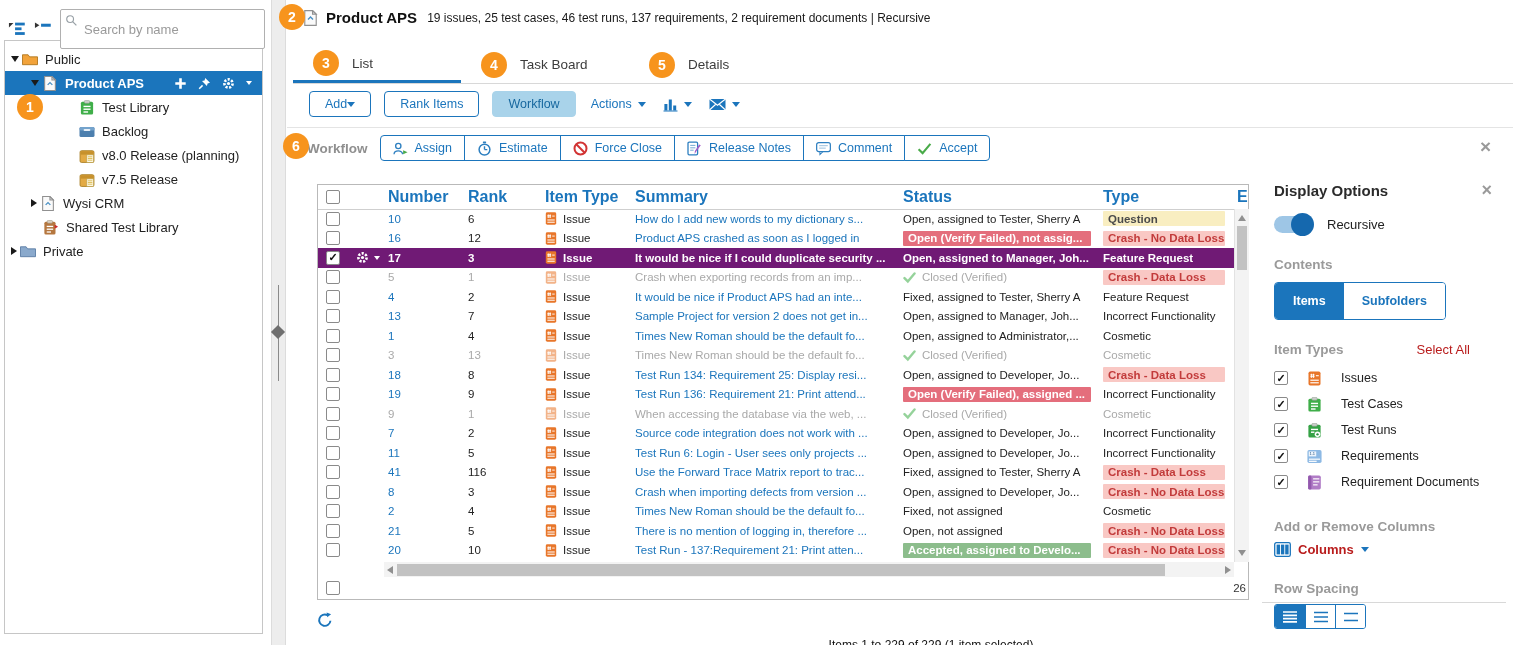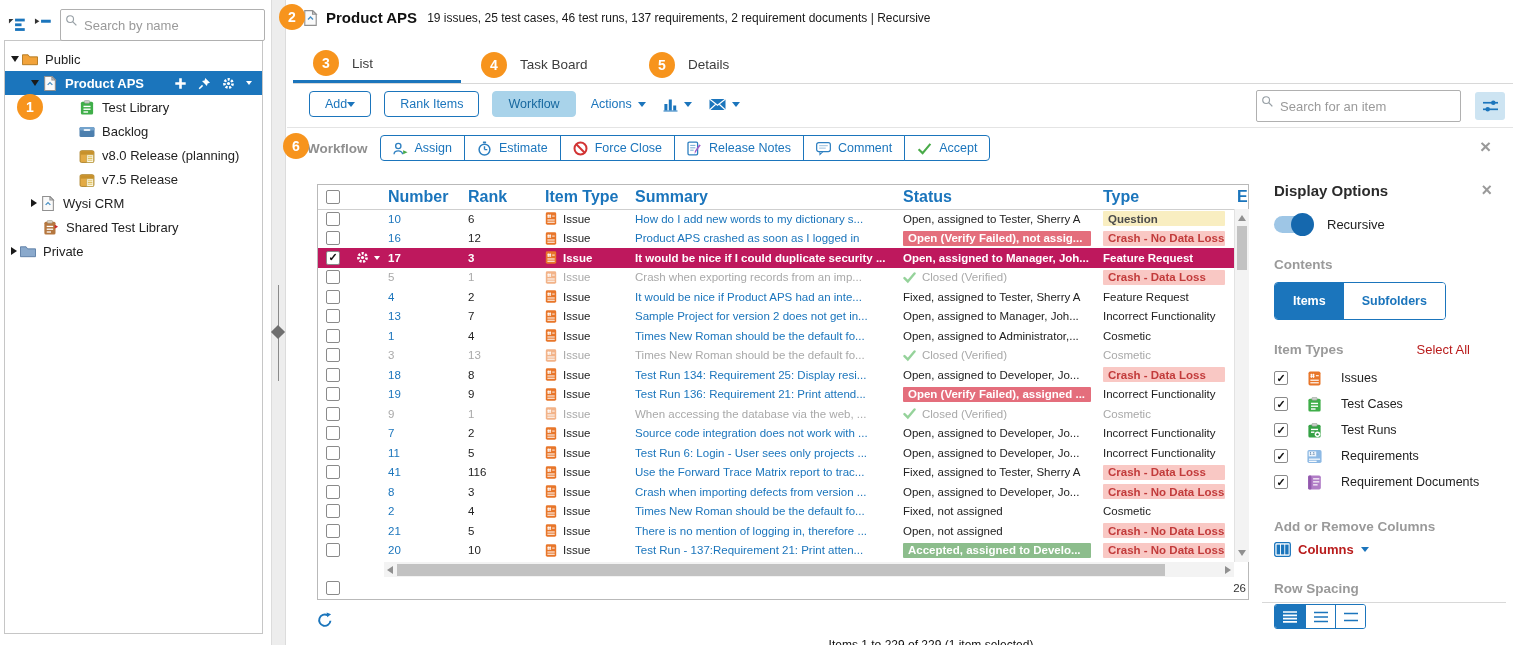--- a/index.html
+++ b/index.html
@@ -8,21 +8,21 @@
   .ic{display:inline-flex;width:14px;height:14px;flex:none;align-items:center;justify-content:center}
   .ic svg{width:100%;height:100%;display:block}
   .ic16{width:15px;height:16px}.ic15{width:15px;height:15px}.ic13{width:13px;height:13px}
   .icmail{width:17px;height:13px}.icissue{width:12px;height:13px}
   .treetool{width:18px;height:14px;cursor:pointer}
 
   
   .side-top{position:absolute;left:8px;top:9px;display:flex;align-items:center;gap:8px;z-index:2}
   .search-wrap{position:relative;display:inline-block}
   .search-wrap .ic{position:absolute;left:5px;top:5px;width:13px;height:13px}
-  input.search{width:205px;height:32px;border:1px solid #b0b0b0;border-radius:2px;box-sizing:border-box;
+  input.search{width:205px;height:40px;border:1px solid #b0b0b0;border-radius:2px;box-sizing:border-box;
        padding:0 4px 0 23px;font:13px "Liberation Sans",sans-serif;color:#333;outline:none}
   input.search::placeholder{color:#9a9a9a}
   .tree-panel{position:absolute;left:4px;top:40px;width:259px;height:594px;border:1px solid #c6c6c6;
        background:#fff;box-sizing:border-box;padding-top:6px}
   .tree-row{display:flex;align-items:center;height:24px;font-size:13px;cursor:pointer;white-space:nowrap}
   .tree-row .ic{width:16px;height:15px;margin:0 7px 0 3px}
   .tree-row.sel{background:#1b75bc;color:#fff;font-weight:bold}
   .tree-actions{margin-left:auto;display:flex;align-items:center;gap:11px;padding-right:10px}
   .tree-actions .ic{width:13px;height:13px;margin:0}
   .tri-d{width:0;height:0;border-left:4.5px solid transparent;border-right:4.5px solid transparent;border-top:6px solid #1a1a1a;flex:none}
@@ -83,21 +83,21 @@
   .gc{padding-left:6px;box-sizing:border-box;white-space:nowrap;overflow:hidden;height:100%;
        display:flex;align-items:center;gap:6px}
   .c-cb{width:64px;padding-left:8px}
   .c-num{width:80px}.c-rank{width:77px}.c-item{width:90px}.c-sum{width:268px}
   .c-status{width:200px}.c-type{width:134px}.c-es{flex:1}
   .tri-u{width:0;height:0;border-left:4px solid transparent;border-right:4px solid transparent;
        border-bottom:5px solid #6f6f6f;margin-left:4px;flex:none}
   .rows{position:absolute;top:24px;left:0;right:0;height:352px;overflow:hidden}
   .grow{display:flex;align-items:center;height:19.5px;cursor:pointer}
   .grow .num,.grow .sum{color:#1b75bc}
-  .grow.sel{background:#be185d;color:#fff;font-weight:bold}
+  .grow.sel{background:#701a75;color:#fff;font-weight:bold}
   .grow.sel .num,.grow.sel .sum{color:#fff}
   .grow.closed{color:#a9a9a9}
   .grow.closed .num,.grow.closed .sum{color:#a9a9a9}
   .grow.closed .ic{opacity:.55}
   .badge{flex:1;margin-right:6px;padding:1.5px 5px;font-weight:bold;white-space:nowrap;overflow:hidden;border-radius:1px}
   .badge.red{background:#e46e7c;color:#fff}
   .badge.green{background:#8cbd8c;color:#fff}
   .badge.pink{background:#f9c8c4;color:#c23b3b}
   .badge.yellow{background:#f9eec1;color:#4a4a4a}
   .status-closed{display:flex;align-items:center;gap:6px;color:#a9a9a9}
@@ -378,41 +378,20 @@
           <span class="caret"></span>
       </button>
       <button class="linkbtn">
         <span class="ic icmail">
             <svg viewBox="0 0 17 12">
               <rect x="0.5" y="0.5" width="16" height="11" rx="1" fill="#1b75bc"></rect>
               <path d="M0.5 0.5 L8.5 6.8 L16.5 0.5 M0.5 11.5 L6.5 6 M16.5 11.5 L10.5 6" fill="none" stroke="#fff" stroke-width="1.1"></path>
             </svg>
           </span>
           <span class="caret"></span>
-      </button>
-    </div>
-    <div class="toolbar-right">
-      <span class="search-wrap">
-        <span class="ic ">
-            <svg viewBox="0 0 16 16">
-              <circle cx="6.3" cy="6.3" r="4.2" fill="none" stroke="#98a0a6" stroke-width="1.4"></circle>
-              <line x1="9.4" y1="9.4" x2="14" y2="14" stroke="#98a0a6" stroke-width="1.6"></line>
-            </svg>
-          </span>
-        <input class="search" placeholder="Search for an item" style="">
-      </span>
-      <button class="filter-btn">
-        <span class="ic ">
-            <svg viewBox="0 0 18 16">
-              <line x1="1" y1="4" x2="17" y2="4" stroke="#1b75bc" stroke-width="1.8"></line>
-              <line x1="1" y1="11" x2="17" y2="11" stroke="#1b75bc" stroke-width="1.8"></line>
-              <circle cx="12" cy="4" r="2.4" fill="#1b75bc"></circle>
-              <circle cx="6" cy="11" r="2.4" fill="#1b75bc"></circle>
-            </svg>
-          </span>
       </button>
     </div>
     <div class="toolbar-divider"></div>
 
     <div class="wfbar">
       <span class="wfbar-label">Workflow</span>
       <span id="wf-buttons">
           <button class="wf-btn">
     <span class="ic ">
               <svg viewBox="0 0 17 15">

